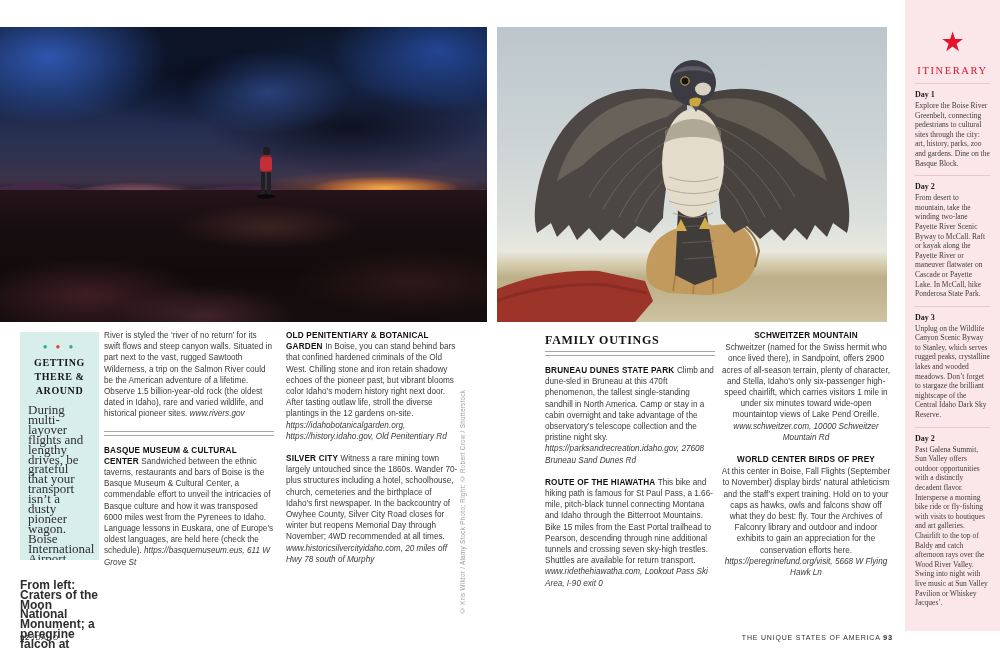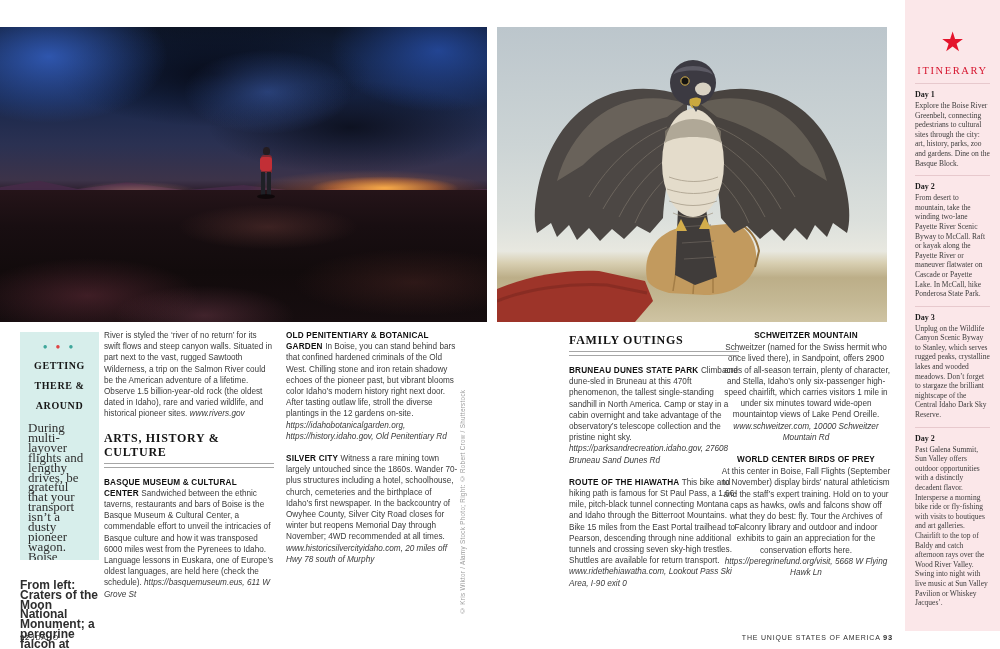--- a/index.html
+++ b/index.html
@@ -49,27 +49,27 @@
   .it-title{text-align:center;margin-top:9px;font-weight:normal;font-size:10.5px;letter-spacing:1.6px;color:#d6152e;}
   .it-div{border-top:1px solid #e7c9cd;margin:7px 0 6px;}
   .day-label{font-weight:bold;font-size:8px;color:#1d1d1d;margin-bottom:2px;}
   .day-body{font-size:7.5px;line-height:9.6px;color:#3c3c3c;}
 
   
   .gt-box{left:20px;top:332px;width:79px;height:228px;background:#d7eeeb;box-sizing:border-box;
       padding:10px 8px;overflow:hidden;font-family:"Liberation Serif",serif;}
   .gt-dots{text-align:center;font-size:8px;letter-spacing:3px;}
   .gt-dots .t{color:#3fa79b;} .gt-dots .r{color:#e04444;}
-  .gt-title{text-align:center;font-weight:bold;font-size:10px;line-height:20px;letter-spacing:.6px;color:#161616;margin:5px 0 7px;}
+  .gt-title{text-align:center;font-weight:bold;font-size:10px;line-height:14px;letter-spacing:.6px;color:#161616;margin:5px 0 7px;}
   .gt-body{font-size:13px;line-height:9.9px;color:#2f2f2f;}
   .caption{left:20px;top:581px;width:82px;font-weight:bold;font-size:12px;line-height:9.8px;color:#2e2e2e;}
 
   
   .col{position:absolute;top:330px;font-size:8.2px;line-height:11.2px;color:#3b3b3b;}
-  .c1{left:104px;width:170px;} .c2{left:286px;width:172px;} .c3{left:569px;width:170px;} .c4{left:721px;width:170px;text-align:center;}
+  .c1{left:104px;width:170px;} .c2{left:286px;width:172px;} .c3{left:545px;width:170px;} .c4{left:721px;width:170px;text-align:center;}
   .para{margin:0 0 11px;}
   .lead{font-weight:bold;color:#101010;letter-spacing:.2px;}
   .lead-block{display:block;margin-bottom:1px;}
   .url{font-style:italic;}
   .section-head{font-family:"Liberation Serif",serif;font-weight:bold;font-size:12px;line-height:14px;
       letter-spacing:.7px;color:#141414;margin:3px 0 4px;}
   .double-rule{height:3px;border-top:1px solid #a6a6a6;border-bottom:1px solid #a6a6a6;margin-bottom:9px;}
 
   
   .credit{left:459px;top:352px;height:262px;writing-mode:vertical-rl;transform:rotate(180deg);
@@ -168,21 +168,20 @@
 
 <div class="abs gt-box">
   <div class="gt-dots"><span class="t">●</span> <span class="r">●</span> <span class="t">●</span></div>
   <div class="gt-title">GETTING THERE &amp; AROUND</div>
   <div class="gt-body">During multi-layover flights and lengthy drives, be grateful that your transport isn’t a dusty pioneer wagon. Boise International Airport, Friedman Memorial Airport (Sun Valley) and Spokane International Airport (Washington) are the main hubs.</div>
 </div>
 <div class="abs caption">From left: Craters of the Moon National Monument; a peregrine falcon at World Center Birds of Prey.</div>
 
 <div class="col c1">
   <p class="para"><span>River is styled the ‘river of no return’ for its swift flows and steep canyon walls. Situated in part next to the vast, rugged Sawtooth Wilderness, a trip on the Salmon River could be the American adventure of a lifetime. Observe 1.5 billion-year-old rock (the oldest dated in Idaho), rare and varied wildlife, and historical pioneer sites. </span><span class="url">www.rivers.gov</span></p>
-  <div class="section-head">ARTS, HISTORY &amp; CULTURE</div>
   <div class="double-rule"></div>
   <p class="para"><span class="lead">BASQUE MUSEUM &amp; CULTURAL CENTER </span><span>Sandwiched between the ethnic taverns, restaurants and bars of Boise is the Basque Museum &amp; Cultural Center, a commendable effort to unveil the intricacies of Basque culture and how it was transposed 6000 miles west from the Pyrenees to Idaho. Language lessons in Euskara, one of Europe’s oldest languages, are held here (check the schedule). </span><span class="url">https://basquemuseum.eus, 611 W Grove St</span></p>
 </div>
 
 <div class="col c2">
   <p class="para"><span class="lead">OLD PENITENTIARY &amp; BOTANICAL GARDEN </span><span>In Boise, you can stand behind bars that confined hardened criminals of the Old West. Chilling stone and iron retain shadowy echoes of the pioneer past, but vibrant blooms color Idaho’s modern history right next door. After tasting outlaw life, stroll the diverse plantings in the 12 gardens on-site. </span><span class="url">https://idahobotanicalgarden.org, https://history.idaho.gov, Old Penitentiary Rd</span></p>
   <p class="para"><span class="lead">SILVER CITY </span><span>Witness a rare mining town largely untouched since the 1860s. Wander 70-plus structures including a hotel, schoolhouse, church, cemeteries and the birthplace of Idaho’s first newspaper. In the backcountry of Owyhee County, Silver City Road closes for winter but reopens Memorial Day through November; 4WD recommended at all times. </span><span class="url">www.historicsilvercityidaho.com, 20 miles off Hwy 78 south of Murphy</span></p>
 </div>
 
 <div class="col c3">

